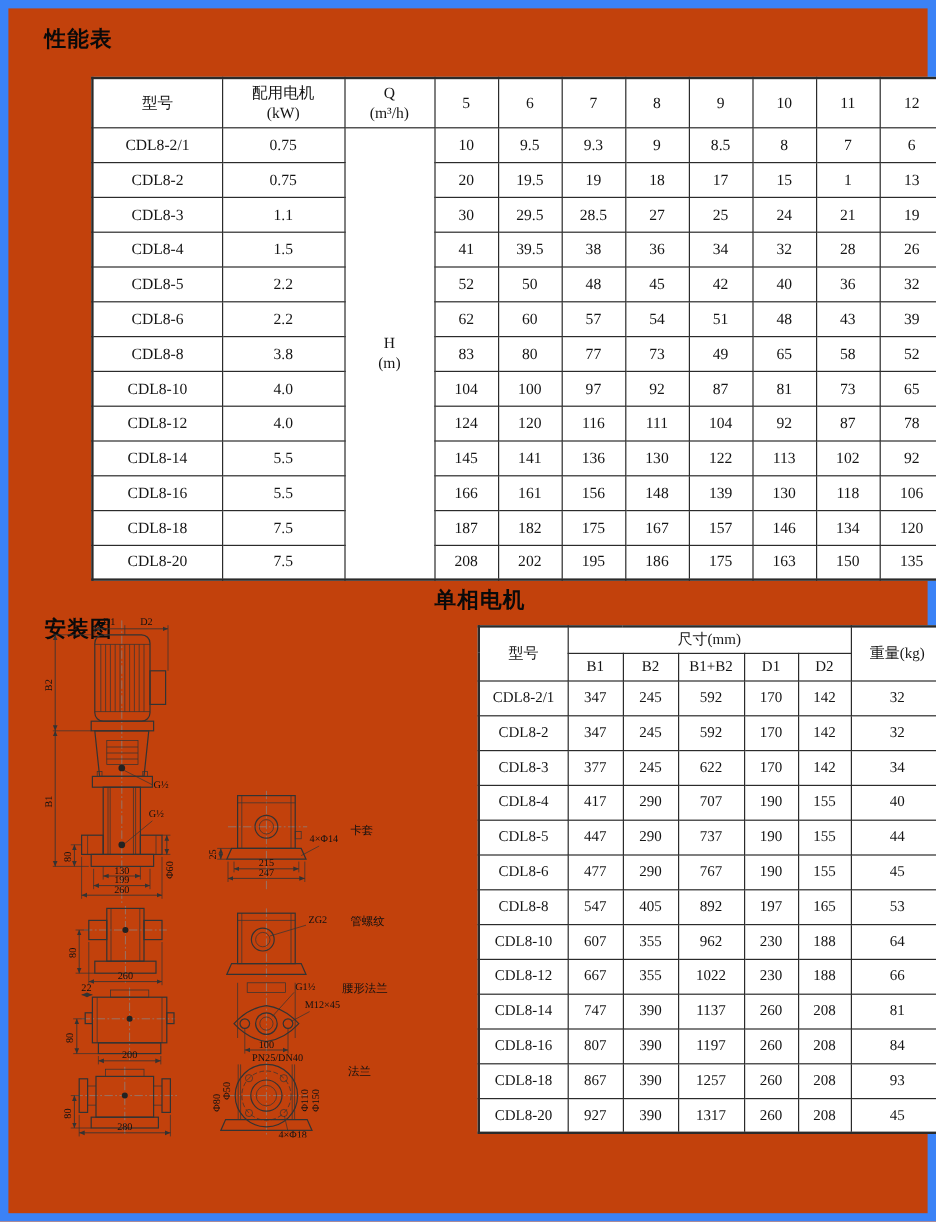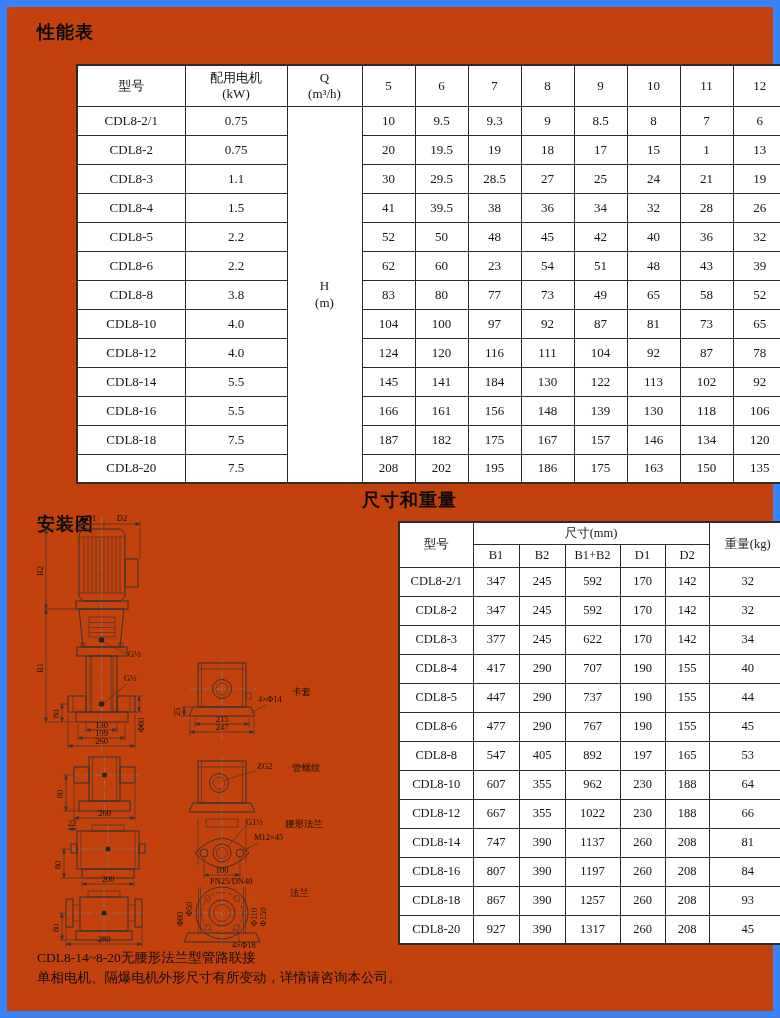--- a/index.html
+++ b/index.html
@@ -137,21 +137,21 @@
           <td>42</td>
           <td>40</td>
           <td>36</td>
           <td>32</td>
         </tr>
         <tr>
           <td>CDL8-6</td>
           <td>2.2</td>
           <td>62</td>
           <td>60</td>
-          <td>23</td>
+          <td>57</td>
           <td>54</td>
           <td>51</td>
           <td>48</td>
           <td>43</td>
           <td>39</td>
         </tr>
         <tr>
           <td>CDL8-8</td>
           <td>3.8</td>
           <td>83</td>
@@ -185,21 +185,21 @@
           <td>104</td>
           <td>92</td>
           <td>87</td>
           <td>78</td>
         </tr>
         <tr>
           <td>CDL8-14</td>
           <td>5.5</td>
           <td>145</td>
           <td>141</td>
-          <td>184</td>
+          <td>136</td>
           <td>130</td>
           <td>122</td>
           <td>113</td>
           <td>102</td>
           <td>92</td>
         </tr>
         <tr>
           <td>CDL8-16</td>
           <td>5.5</td>
           <td>166</td>
@@ -232,21 +232,21 @@
           <td>186</td>
           <td>175</td>
           <td>163</td>
           <td>150</td>
           <td>135</td>
         </tr>
       </tbody>
   </table>
 
   <h2 class="sec-title" id="install-title">安装图</h2>
-  <h2 class="sec-title" id="dims-title">尺寸和重量</h2>
+  <h2 class="sec-title" id="dims-title">单相电机</h2>
 
   <table id="dims-table">
     <colgroup>
       <col style="width:74px">
         <col style="width:46px">
         <col style="width:46px">
         <col style="width:55px">
       <col style="width:45px">
         <col style="width:44px">
         <col style="width:78px">
@@ -632,18 +632,14 @@
       <text class="lbl" x="160" y="396" transform="rotate(-90 160 396)">Φ50</text>
       <text class="lbl" x="151" y="406" transform="rotate(-90 151 406)">Φ80</text>
       <text class="lbl" x="225" y="404" transform="rotate(-90 225 404)">Φ110</text>
       <text class="lbl" x="234" y="404" transform="rotate(-90 234 404)">Φ150</text>
       <text class="ll" x="200" y="435">4×Φ18</text>
       <polyline class="th" points="208,430 205,417"></polyline>
       <text class="cjk" x="258" y="383">法兰</text>
     </g>
   </svg>
 
-  <div class="notes">
-    <div>CDL8-14~8-20无腰形法兰型管路联接</div>
-    <div>单相电机、隔爆电机外形尺寸有所变动，详情请咨询本公司。</div>
-  </div>
 
 </div>
 
 </body></html>

